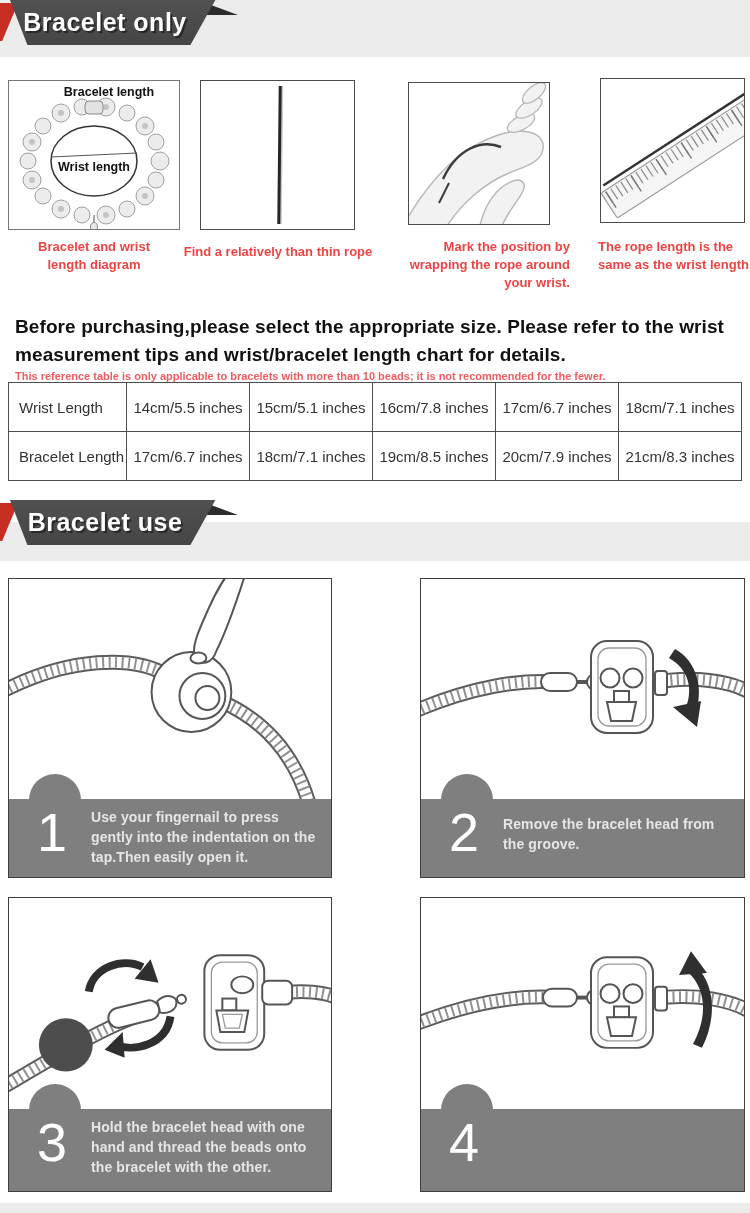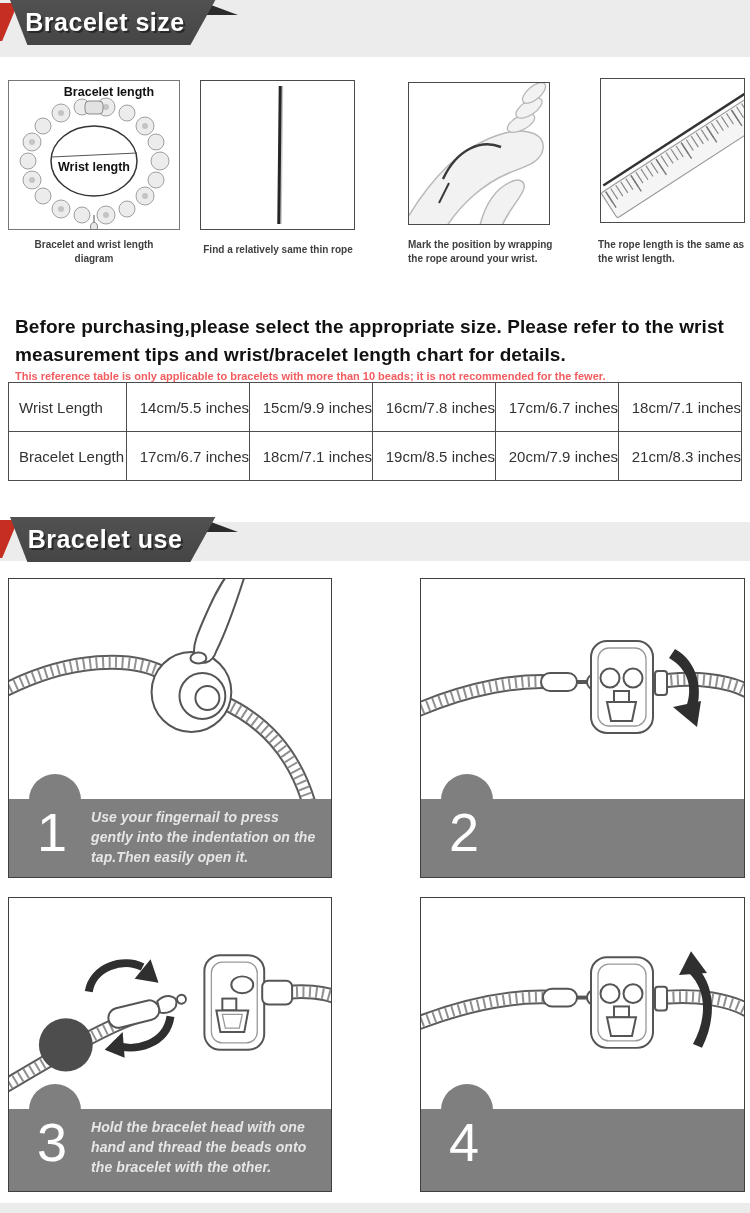--- a/index.html
+++ b/index.html
@@ -21,68 +21,68 @@
   .ribbon .tail { position:absolute; left:192px; top:0; width:46px; height:15px;
     background:#2c2c2c; clip-path: polygon(12% 0, 100% 100%, 0 100%); z-index:1; }
   .ribbon .body { position:absolute; left:0; top:0; width:238px; height:45px; z-index:2;
     background:linear-gradient(#515151,#454545);
     clip-path: polygon(4.2% 0, 90.5% 0, 80% 100%, 11.5% 100%);
     color:#fff; font-size:25px; font-weight:bold; line-height:45px; text-align:center;
     padding-right:28px; text-shadow:2px 2px 0 rgba(0,0,0,.45); letter-spacing:.5px; }
 
   
   .figbox { position:absolute; background:#fff; border:1px solid #4a4a4a; }
-  .figcap { position:absolute; font-size:10px; font-weight:bold; color:#404040; line-height:1.4; }
+  .figcap { position:absolute; font-size:13px; font-weight:bold; color:#ef4444; line-height:1.4; }
   .figcap.center { text-align:center; }
   svg { display:block; }
   .rope-vert { position:absolute; left:50%; top:5px; bottom:5px; width:3px;
     background:#262626; transform:rotate(.6deg); box-shadow:1.5px 0 0 #c9c9c9; }
 
   
   .note-bold { left:15px; top:292px; width:726px; font-size:19px; font-weight:bold;
     color:#111; line-height:1.45; letter-spacing:.1px;margin-top:21px; }
   .note-red { left:15px; top:350px; width:730px; font-size:11px; font-weight:bold; color:#f25c5f;margin-top:20px; }
 
   
   table.size { position:absolute; left:8px; top:382px; width:734px; border-collapse:collapse; table-layout:fixed; }
   table.size td { border:1px solid #4d4d4d; height:49px; font-size:15px; color:#333;
-    text-align:right; background:#fff; }
+    text-align:center; background:#fff; }
   table.size td.rowlabel { text-align:left; padding-left:10px; width:118px; }
 
   
   .sec2-band { left:0; top:522px; width:750px; height:39px; background:#ececec; }
-  .ribbon2-wrap { left:0; top:500px;margin-top:17px; }
+  .ribbon2-wrap { left:0; top:500px; }
 
   
   .panel { position:absolute; border:1px solid #3f3f3f; background:#fff; display:flex; flex-direction:column; }
   .panel-art { width:100%; flex:1; }
   .band { position:relative; background:#7f7f7f; display:flex; }
   .bump { position:absolute; left:20px; top:-25px; width:52px; height:52px; border-radius:50%; background:#7f7f7f; }
   .band-num { position:relative; z-index:2; width:58px; margin-left:14px; padding-top:8px;
     font-size:54px; line-height:.95; color:#fff; text-align:center; font-weight:400; }
   .band-text { position:relative; z-index:2; flex:1; padding:9px 12px 0 10px; font-size:14px;
-    font-weight:bold; color:#e6e6e6; line-height:1.42; letter-spacing:.1px;font-style:italic; }
+    font-weight:bold; color:#e6e6e6; line-height:1.42; letter-spacing:.1px; }
   .band-text.two-line { padding-top:16px; }
 
   
   .rp1 { stroke:#5c5c5c; stroke-width:15; fill:none; }
   .rp2 { stroke:#ffffff; stroke-width:11; fill:none; }
   .rp3 { stroke:#909090; stroke-width:11; fill:none; stroke-dasharray:2 4.5; }
   .ln  { stroke:#555; stroke-width:2; fill:#fff; }
   .ln-thin { stroke:#999; stroke-width:1.3; fill:none; }
   .dark { fill:#2f2f2f; stroke:none; }
 </style>
 </head>
 <body>
 
 <div class="abs strip-top"></div>
 <div class="abs ribbon" style="left:0;top:0;">
   <div class="accent"></div>
   <div class="tail"></div>
-  <div class="body">Bracelet size</div>
+  <div class="body">Bracelet only</div>
 </div>
 
 <div class="abs" style="left:0;top:78px;width:750px;height:212px;">
 
   <div class="figbox" style="left:8px;top:2px;width:172px;height:150px;border-color:#777;">
     <svg viewBox="0 0 170 148" width="170" height="148">
       <g fill="#ececec" stroke="#9f9f9f" stroke-width="1">
         <circle cx="151" cy="80" r="9"></circle>
           <circle cx="147" cy="61" r="8"></circle>
           <circle cx="136" cy="45" r="9"></circle>
@@ -119,34 +119,34 @@
       <ellipse cx="85" cy="146" rx="3.5" ry="4.5" fill="#e8e8e8" stroke="#8a8a8a"></ellipse>
       <text x="100" y="15" font-size="12.5" font-weight="bold" fill="#111" text-anchor="middle">Bracelet length</text>
       <text x="85" y="90" font-size="12.5" font-weight="bold" fill="#111" text-anchor="middle">Wrist length</text>
     </svg>
   </div>
   <div class="figcap center" style="left:19px;top:160px;width:150px;">Bracelet and wrist length diagram</div>
 
   <div class="figbox" style="left:200px;top:2px;width:155px;height:150px;">
     <div class="rope-vert"></div>
   </div>
-  <div class="figcap center" style="left:178px;top:165px;width:200px;white-space:nowrap;">Find a relatively same thin rope</div>
+  <div class="figcap center" style="left:178px;top:165px;width:200px;white-space:nowrap;">Find a relatively than thin rope</div>
 
   <div class="figbox" style="left:408px;top:4px;width:142px;height:143px;">
     <svg viewBox="0 0 140 141" width="140" height="141">
       <path d="M-8,146 C20,96 52,62 96,50 C120,44 136,52 134,66 C132,80 114,84 100,90 C76,100 52,120 36,146 Z" fill="#f2f2f2" stroke="#b8b8b8" stroke-width="1.5"></path>
       <ellipse cx="112" cy="40" rx="15" ry="7" transform="rotate(-28 112 40)" fill="#f2f2f2" stroke="#b8b8b8" stroke-width="1.3"></ellipse>
       <ellipse cx="120" cy="25" rx="15" ry="7" transform="rotate(-34 120 25)" fill="#f2f2f2" stroke="#b8b8b8" stroke-width="1.3"></ellipse>
       <ellipse cx="125" cy="10" rx="14" ry="6.5" transform="rotate(-40 125 10)" fill="#f2f2f2" stroke="#b8b8b8" stroke-width="1.3"></ellipse>
       <path d="M70,146 C76,120 88,104 104,98 C112,95 118,100 114,108 C108,120 96,132 92,146 Z" fill="#f2f2f2" stroke="#b8b8b8" stroke-width="1.5"></path>
       <path d="M34,96 C48,66 72,56 92,64" stroke="#3a3a3a" stroke-width="2.5" fill="none"></path>
       <path d="M40,100 L30,120" stroke="#3a3a3a" stroke-width="2" fill="none"></path>
     </svg>
   </div>
-  <div class="figcap" style="left:408px;top:160px;width:162px;">Mark the position by wrapping the rope around your wrist.</div>
+  <div class="figcap" style="left:408px;top:160px;width:162px;text-align:right;">Mark the position by wrapping the rope around your wrist.</div>
 
   <div class="figbox" style="left:600px;top:0;width:145px;height:145px;">
     <svg viewBox="0 0 143 143" width="143" height="143">
       <g transform="translate(0,114) rotate(-33)">
         <line x1="6" y1="-5" x2="205" y2="-5" stroke="#333" stroke-width="2.5"></line>
         <rect x="0" y="0" width="205" height="30" rx="2" fill="#f5f5f5" stroke="#999" stroke-width="1.2"></rect>
         <line x1="4" y1="8" x2="201" y2="8" stroke="#8a8a8a" stroke-width="13" stroke-dasharray="1.2 4.8"></line>
         <line x1="4" y1="11" x2="201" y2="11" stroke="#777" stroke-width="19" stroke-dasharray="1.4 28.6"></line>
       </g>
     </svg>
@@ -155,21 +155,21 @@
 </div>
 
 <div class="abs note-bold">Before purchasing,please select the appropriate size. Please refer to the wrist measurement tips and wrist/bracelet length chart for details.</div>
 <div class="abs note-red">This reference table is only applicable to bracelets with more than 10 beads; it is not recommended for the fewer.</div>
 
 <table class="size">
   <tbody>
       <tr>
     <td class="rowlabel">Wrist Length</td>
     <td>14cm/5.5 inches</td>
-    <td>15cm/9.9 inches</td>
+    <td>15cm/5.1 inches</td>
     <td>16cm/7.8 inches</td>
     <td>17cm/6.7 inches</td>
     <td>18cm/7.1 inches</td>
   </tr>
   <tr>
     <td class="rowlabel">Bracelet Length</td>
     <td>17cm/6.7 inches</td>
     <td>18cm/7.1 inches</td>
     <td>19cm/8.5 inches</td>
     <td>20cm/7.9 inches</td>
@@ -223,20 +223,21 @@
     <circle class="ln" cx="212" cy="99" r="9.5"></circle>
     <rect class="ln" x="193" y="112" width="15" height="11"></rect>
     <path class="ln" d="M 186 123 L 215 123 L 211 142 L 190 142 Z"></path>
     <rect class="ln" x="234" y="92" width="12" height="24" rx="3"></rect>
     <path class="dark" d="M 254 70 C 276 82 285 112 272 140 L 263 133 C 274 110 267 90 248 79 Z"></path>
     <path class="dark" d="M 276 148 L 252 128 L 280 122 Z"></path>
   </svg>
   <div class="band" style="height:78px;">
     <div class="bump"></div>
     <div class="band-num">2</div>
+    <div class="band-text two-line">Remove the bracelet head from the groove.</div>
   </div>
 </div>
 
 <div class="panel" style="left:8px;top:897px;width:324px;height:295px;">
   <svg class="panel-art" viewBox="0 0 323 214" preserveAspectRatio="none">
     <path class="rp1" d="M -6 192 C 50 158 95 132 128 120"></path>
       <path class="rp2" d="M -6 192 C 50 158 95 132 128 120"></path>
       <path class="rp3" d="M -6 192 C 50 158 95 132 128 120"></path>
     <path class="rp1" d="M 262 98 C 295 92 320 96 330 102"></path>
       <path class="rp2" d="M 262 98 C 295 92 320 96 330 102"></path>

